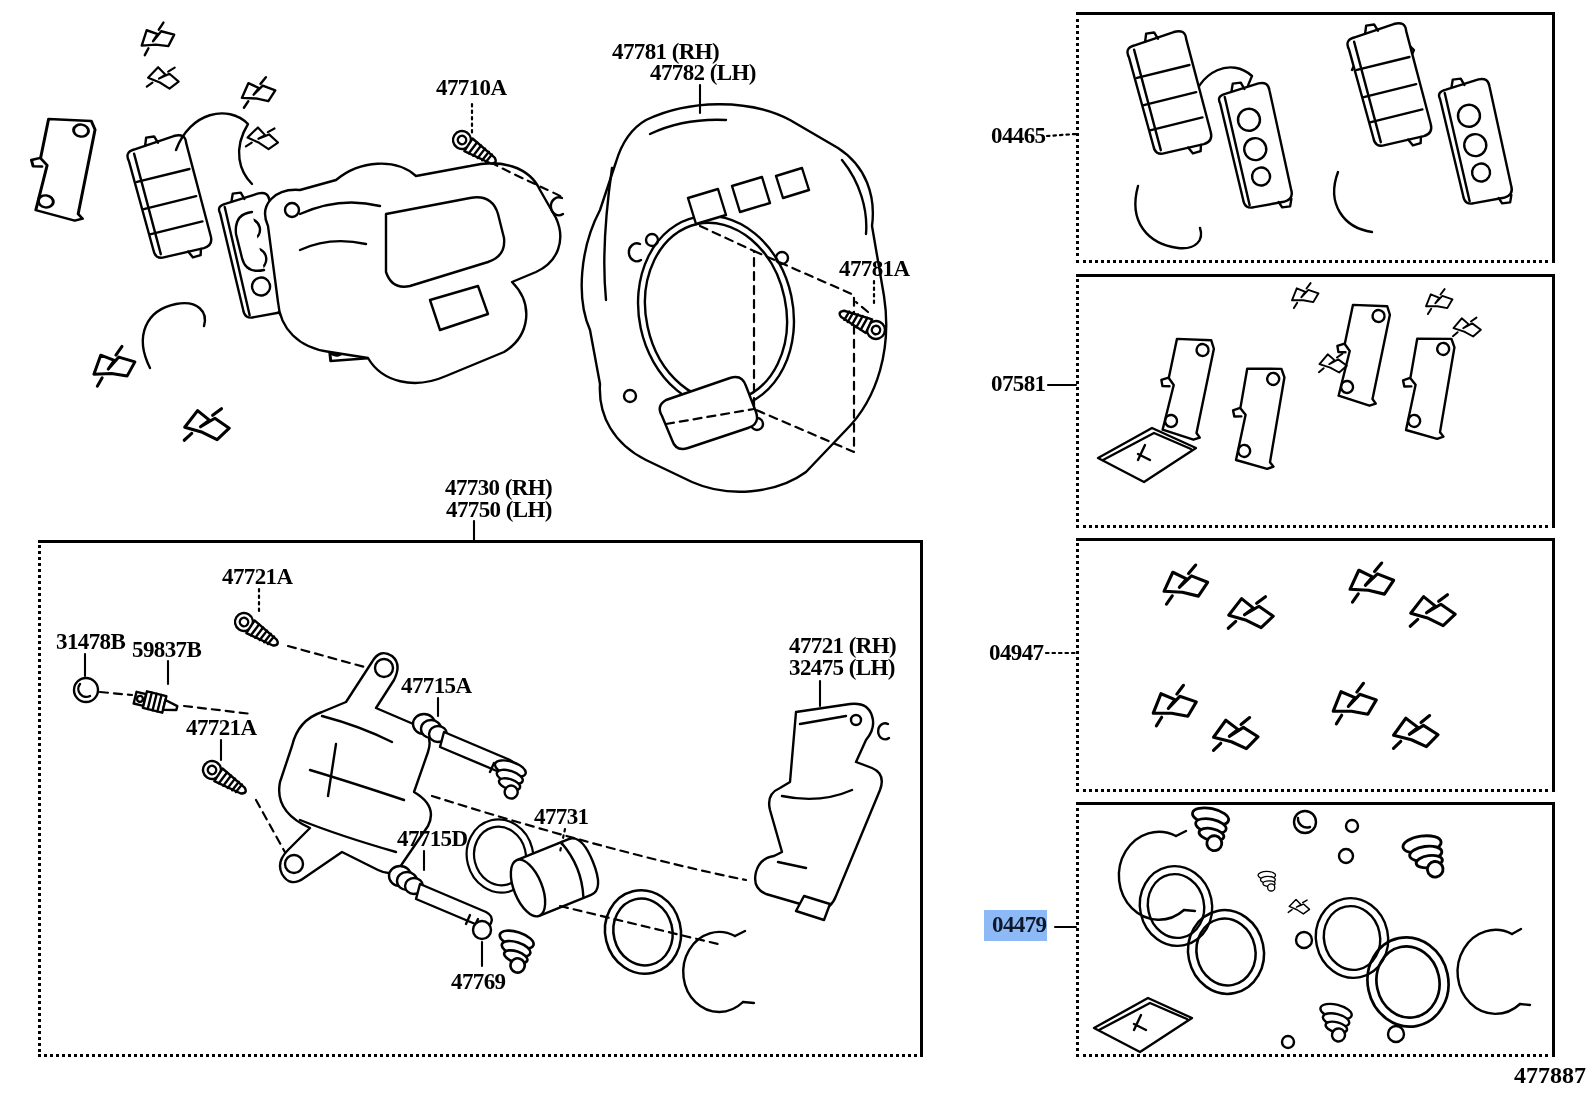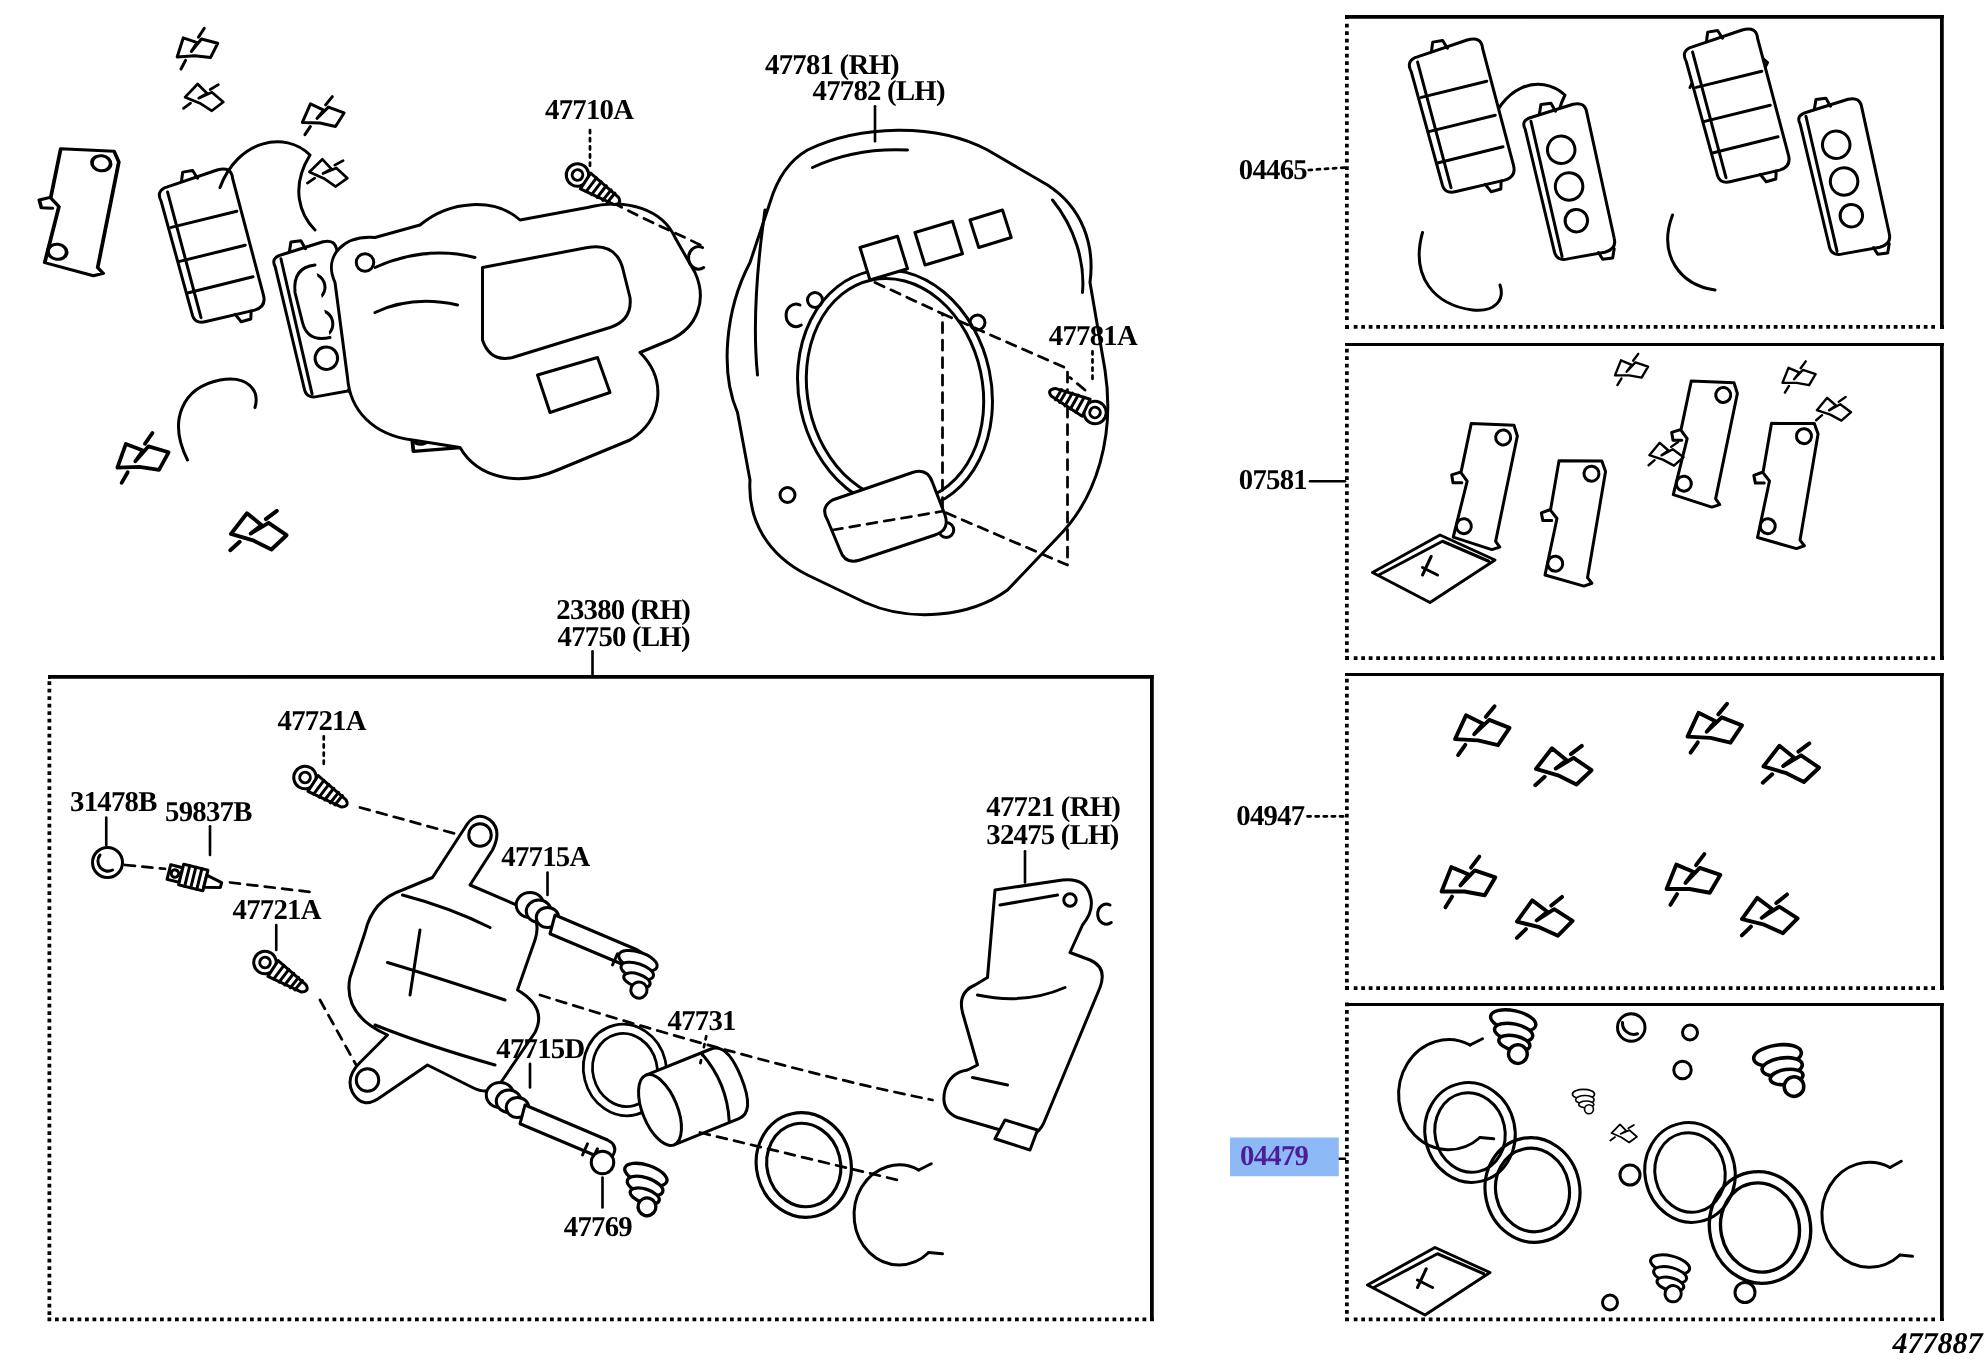--- a/index.html
+++ b/index.html
@@ -17,22 +17,22 @@
     stroke:#000;stroke-width:2.4;fill:none;stroke-linecap:round;stroke-linejoin:round;
   }
   #art .fw{fill:#ffffff;}
   #art .dsh{stroke-dasharray:8 6;stroke-width:2.2;}
   #art .dot{stroke-dasharray:2.5 4;stroke-width:2.2;}
   #art .ldr{stroke-width:2.1;}
   .plabel{
     position:absolute;font-weight:700;font-size:23px;line-height:1.05;
     letter-spacing:-0.6px;color:#000;white-space:nowrap;z-index:5;
   }
-  .hl{background:#8db9f7;color:#4c1d95;padding:3px 24px 4px 8px;}
-  .footer{font-style:italic;font-size:24px;letter-spacing:0;}
+  .hl{background:#8db9f7;color:#0f172a;padding:3px 0 4px 8px;}
+  .footer{font-size:24px;letter-spacing:0;}
 </style>
 </head>
 <body>
 
 <div class="canvas">
 
   <div class="box" style="left:38px;top:540px;width:885px;height:517px"></div>
   <div class="box" style="left:1076px;top:12px;width:479px;height:251px"></div>
   <div class="box" style="left:1076px;top:274px;width:479px;height:254px"></div>
   <div class="box" style="left:1076px;top:538px;width:479px;height:254px"></div>
@@ -281,21 +281,21 @@
       <path class="ldr" d="M1048,385 L1076,385"></path>
       <path class="dot" d="M1046,653 L1076,653"></path>
       <path class="ldr" d="M1055,927 L1076,927"></path>
     </g>
   </svg>
 
   <div class="plabel" style="left:436px;top:76px">47710A</div>
   <div class="plabel" style="left:612px;top:40px">47781 (RH)</div>
   <div class="plabel" style="left:650px;top:61px">47782 (LH)</div>
   <div class="plabel" style="left:839px;top:257px">47781A</div>
-  <div class="plabel" style="left:445px;top:476px">23380 (RH)</div>
+  <div class="plabel" style="left:445px;top:476px">47730 (RH)</div>
   <div class="plabel" style="left:446px;top:498px">47750 (LH)</div>
   <div class="plabel" style="left:222px;top:565px">47721A</div>
   <div class="plabel" style="left:56px;top:630px">31478B</div>
   <div class="plabel" style="left:132px;top:638px">59837B</div>
   <div class="plabel" style="left:186px;top:716px">47721A</div>
   <div class="plabel" style="left:401px;top:674px">47715A</div>
   <div class="plabel" style="left:397px;top:827px">47715D</div>
   <div class="plabel" style="left:534px;top:805px">47731</div>
   <div class="plabel" style="left:451px;top:970px">47769</div>
   <div class="plabel" style="left:789px;top:634px">47721 (RH)</div>

